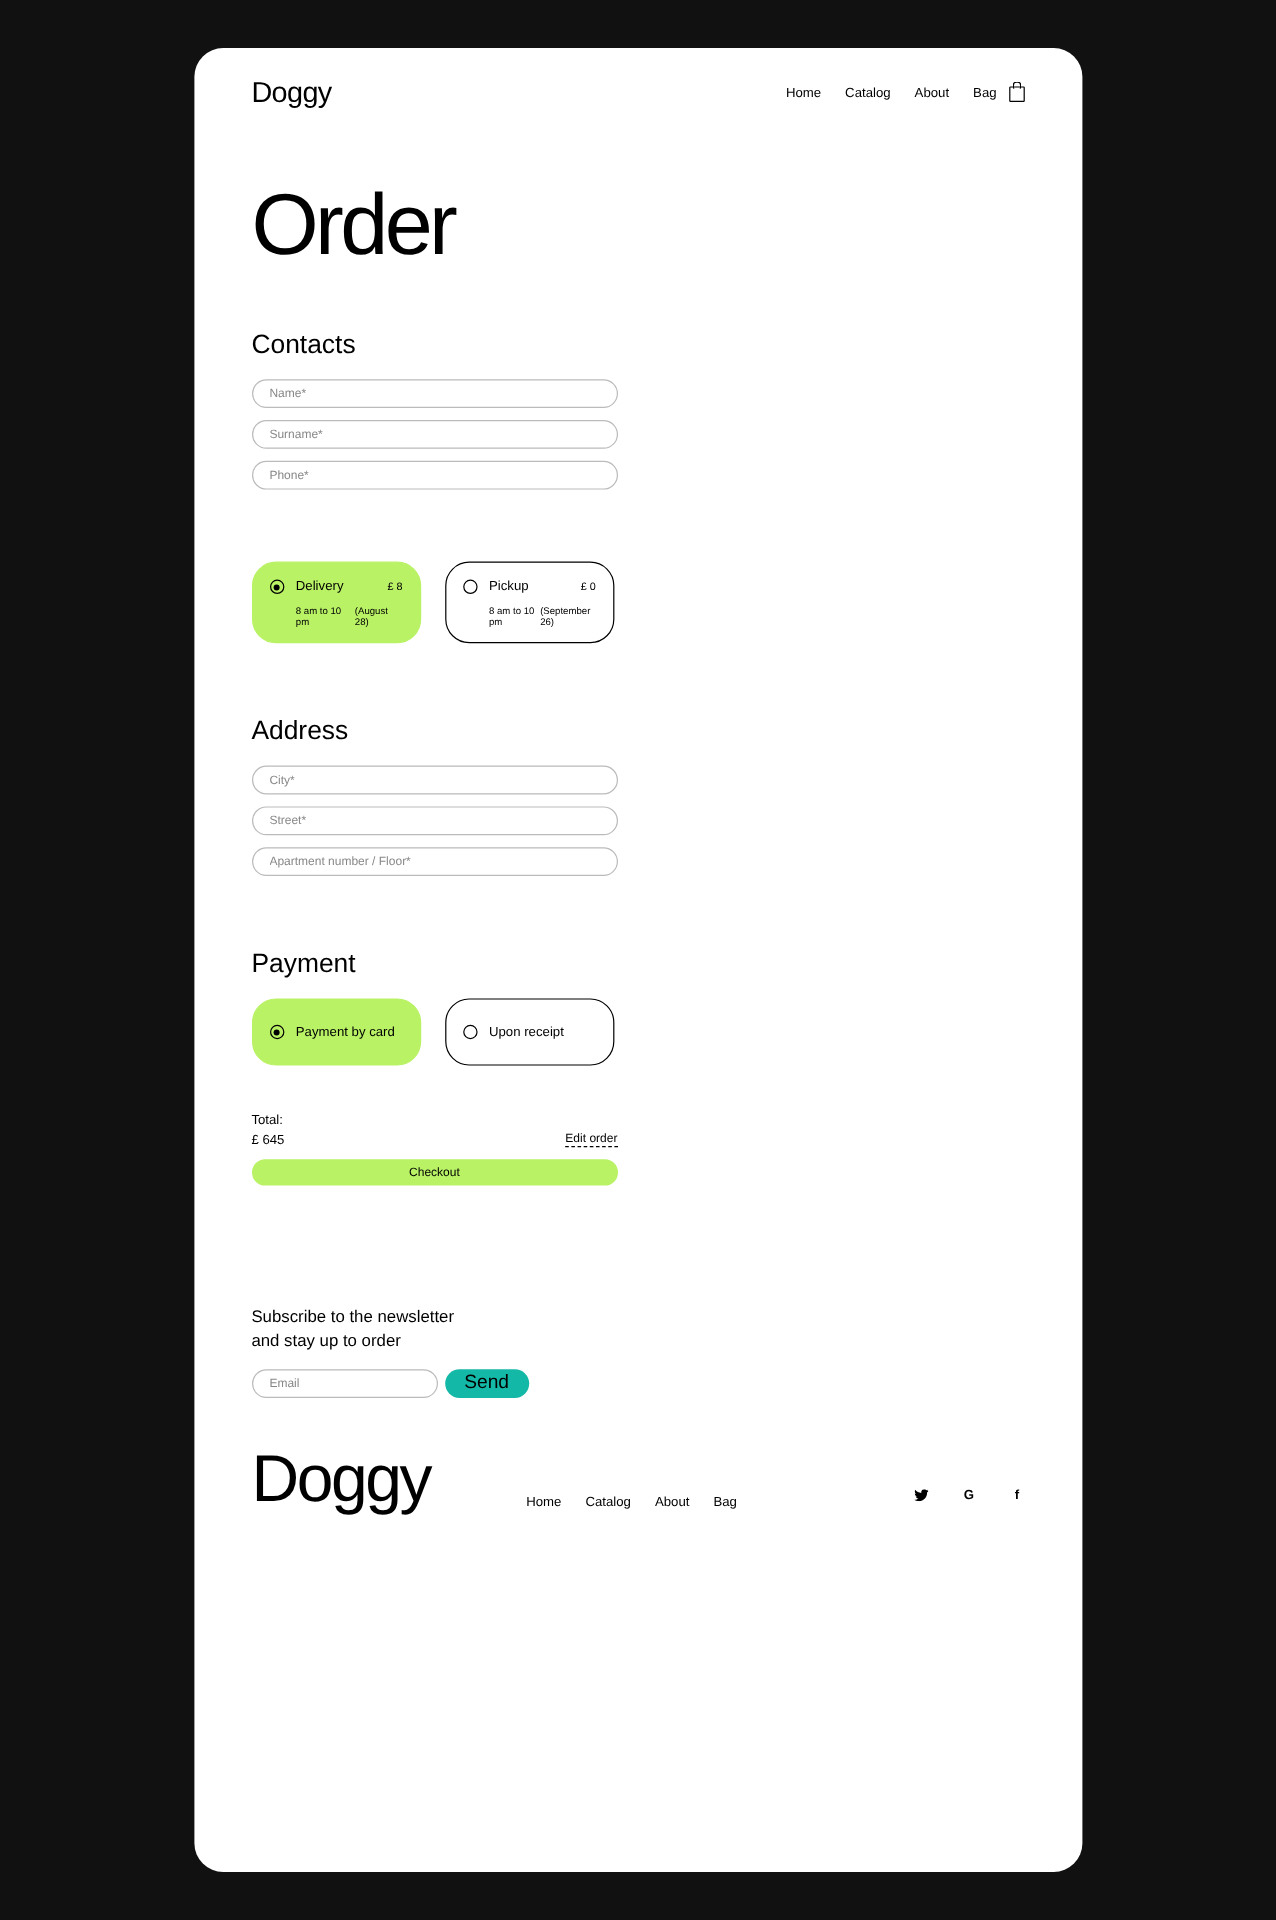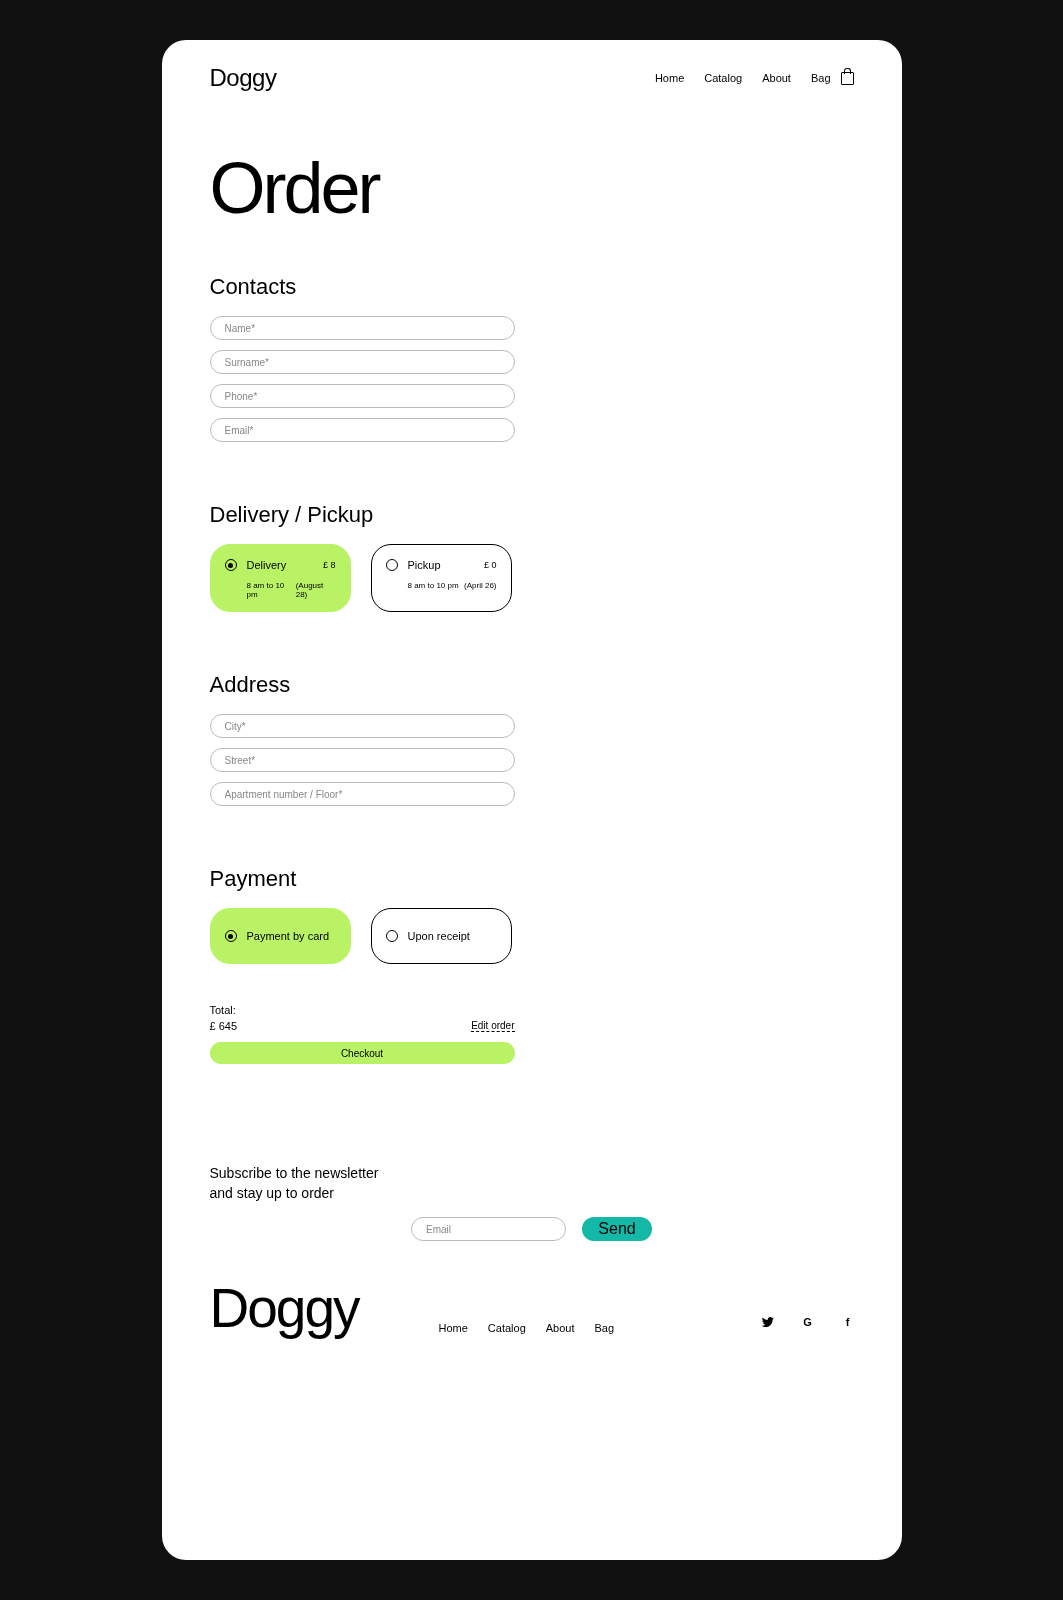--- a/index.html
+++ b/index.html
@@ -188,23 +188,22 @@
     .newsletter {
       margin-bottom: 40px;
     }
     .newsletter-title {
       font-size: 14px;
       line-height: 1.4;
       margin-bottom: 14px;
     }
     .newsletter-row {
       display: flex;
-      gap: 16px;
-      align-items: center;
-      justify-content: center;
+      gap: 6px;
+      align-items: center;
     }
     .newsletter-input {
       width: 155px;
       height: 24px;
       border: 1px solid #bbb;
       border-radius: 12px;
       padding: 0 14px;
       font-size: 10px;
       outline: none;
     }
@@ -279,46 +278,44 @@
     </div>
   </div>
 
   <h1 class="page-title">Order</h1>
 
   <div class="section">
     <h2 class="section-title">Contacts</h2>
     <input class="input-field" placeholder="Name*" style="">
     <input class="input-field" placeholder="Surname*" style="">
     <input class="input-field" placeholder="Phone*" style="">
-    <input class="input-field" placeholder="Email*" style="">
   </div>
 
   <div class="section">
-    <h2 class="section-title">Delivery / Pickup</h2>
     <div class="option-row">
       <div class="option-card selected">
         <div class="option-card-top">
           <span class="radio checked"></span>
           <span class="label">Delivery</span>
           <span class="price">£ 8</span>
         </div>
         <div class="option-card-bottom">
           <span>8 am to 10 pm</span>
           <span>(August 28)</span>
         </div>
       </div>
       <div class="option-card">
         <div class="option-card-top">
           <span class="radio"></span>
           <span class="label">Pickup</span>
           <span class="price">£ 0</span>
         </div>
         <div class="option-card-bottom">
           <span>8 am to 10 pm</span>
-          <span>(April 26)</span>
+          <span>(September 26)</span>
         </div>
       </div>
     </div>
   </div>
 
   <div class="section">
     <h2 class="section-title">Address</h2>
     <input class="input-field" placeholder="City*" style="">
     <input class="input-field" placeholder="Street*" style="">
     <input class="input-field" placeholder="Apartment number / Floor*" style="">

